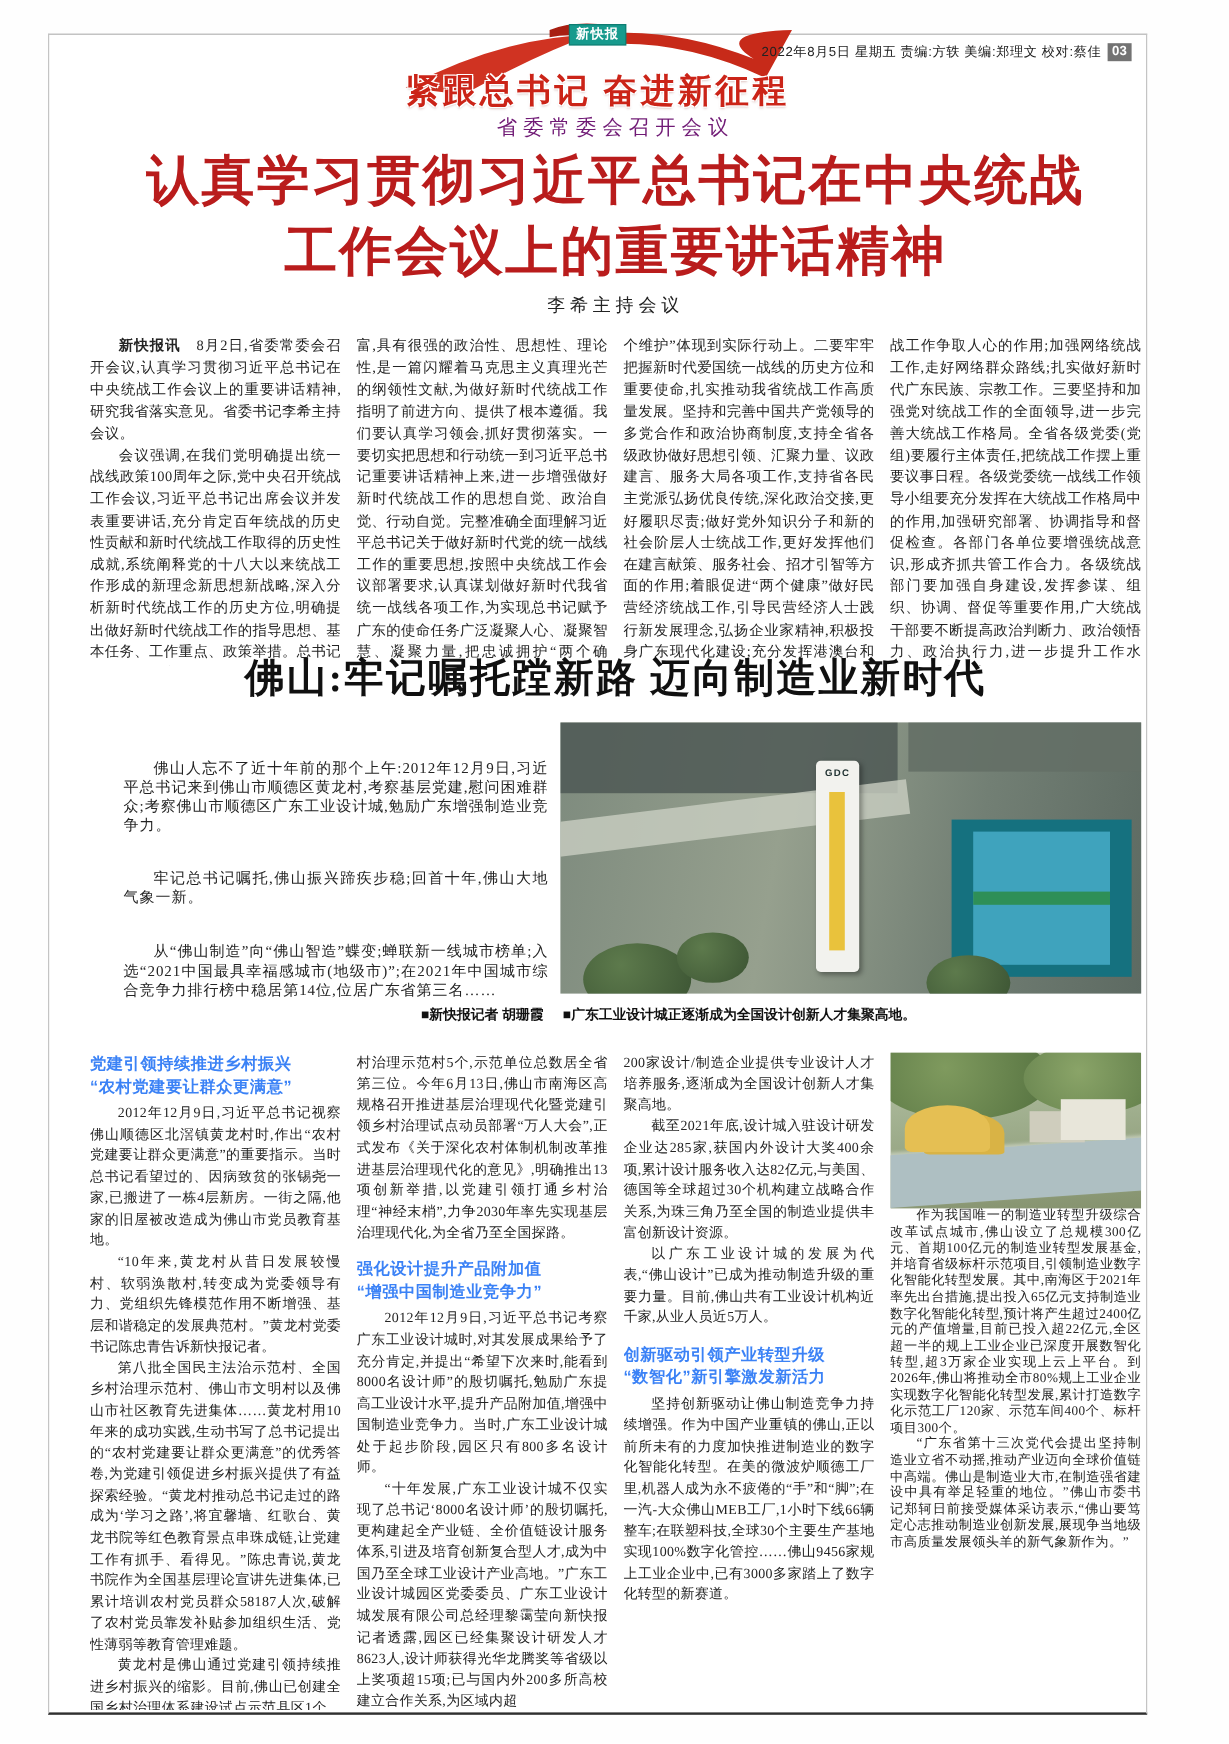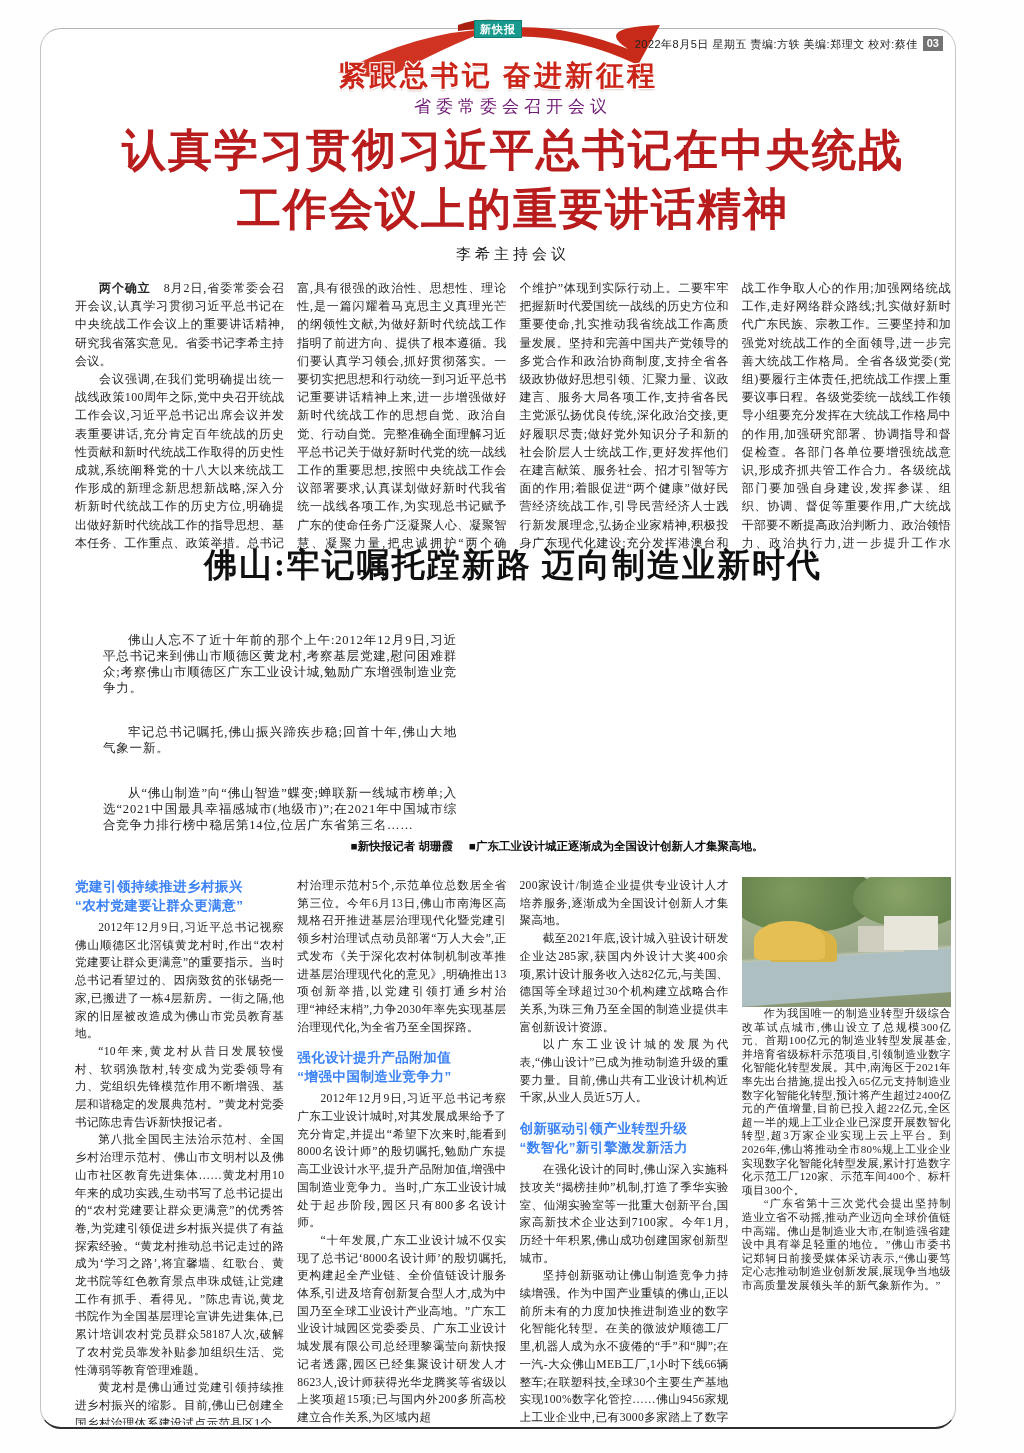--- a/index.html
+++ b/index.html
@@ -1,21 +1,21 @@
 <!DOCTYPE html>
 <html><head>
 <meta charset="utf-8">
 <style>
   * { margin:0; padding:0; box-sizing:border-box; }
   html,body { width:1024px; height:1453px; background:#ffffff; overflow:hidden;
               font-family:"Liberation Serif","DejaVu Serif",serif; color:#1d1d1d; }
   .page { position:relative; width:1024px; height:1453px; background:#fefefe; }
   .frame { position:absolute; left:40px; top:28px; width:916px; height:1401px;
            border-top:1px solid #b5b5b5; border-left:1px solid #c4c4c4; border-right:1px solid #c4c4c4;
-           border-bottom:2px solid #2f2f2f; background:#fff;border-radius:21px; }
+           border-bottom:2px solid #2f2f2f; background:#fff; }
 
   
   .ribbon { position:absolute; top:-14px; left:50%; transform:translateX(-50%);
             width:420px; height:86px; text-align:center; }
   .ribbon svg { position:absolute; left:20px; top:0; }
   .logo-box { position:absolute; top:6px; left:50%; transform:translateX(-50%);
               background:#179a8d; color:#fff; font:bold 11px/16px "Liberation Sans",sans-serif;
               padding:0 5px; letter-spacing:1px; box-shadow:0 0 0 1px #0e7d72; }
   .slogan { position:absolute; bottom:6px; left:0; right:0;
             font-weight:900; font-size:28px; letter-spacing:3px; color:#cb2418;
@@ -111,21 +111,21 @@
       <span class="pagenum">03</span>
     </div>
 
     <section class="art1">
       <div class="kicker">省委常委会召开会议</div>
       <div class="t1">认真学习贯彻习近平总书记在中央统战</div>
       <div class="t1">工作会议上的重要讲话精神</div>
       <div class="subtitle">李希主持会议</div>
       <div class="cols">
         <div class="col">
-          <p><span class="lead-tag">两个确立</span><span>　8月2日,省委常委会召开会议,认真学习贯彻习近平总书记在中央统战工作会议上的重要讲话精神,研究我省落实意见。省委书记李希主持会议。</span></p>
+          <p><span class="lead-tag">新快报讯</span><span>　8月2日,省委常委会召开会议,认真学习贯彻习近平总书记在中央统战工作会议上的重要讲话精神,研究我省落实意见。省委书记李希主持会议。</span></p>
           <p>会议强调,在我们党明确提出统一战线政策100周年之际,党中央召开统战工作会议,习近平总书记出席会议并发表重要讲话,充分肯定百年统战的历史性贡献和新时代统战工作取得的历史性成就,系统阐释党的十八大以来统战工作形成的新理念新思想新战略,深入分析新时代统战工作的历史方位,明确提出做好新时代统战工作的指导思想、基本任务、工作重点、政策举措。总书记的重要讲话高屋建瓴、思想深邃、内涵丰</p>
         </div>
         <div class="col">
           <p class="cont">富,具有很强的政治性、思想性、理论性,是一篇闪耀着马克思主义真理光芒的纲领性文献,为做好新时代统战工作指明了前进方向、提供了根本遵循。我们要认真学习领会,抓好贯彻落实。一要切实把思想和行动统一到习近平总书记重要讲话精神上来,进一步增强做好新时代统战工作的思想自觉、政治自觉、行动自觉。完整准确全面理解习近平总书记关于做好新时代党的统一战线工作的重要思想,按照中央统战工作会议部署要求,认真谋划做好新时代我省统一战线各项工作,为实现总书记赋予广东的使命任务广泛凝聚人心、凝聚智慧、凝聚力量,把忠诚拥护“两个确立”坚决做到“两</p>
         </div>
         <div class="col">
           <p class="cont">个维护”体现到实际行动上。二要牢牢把握新时代爱国统一战线的历史方位和重要使命,扎实推动我省统战工作高质量发展。坚持和完善中国共产党领导的多党合作和政治协商制度,支持全省各级政协做好思想引领、汇聚力量、议政建言、服务大局各项工作,支持省各民主党派弘扬优良传统,深化政治交接,更好履职尽责;做好党外知识分子和新的社会阶层人士统战工作,更好发挥他们在建言献策、服务社会、招才引智等方面的作用;着眼促进“两个健康”做好民营经济统战工作,引导民营经济人士践行新发展理念,弘扬企业家精神,积极投身广东现代化建设;充分发挥港澳台和海外统</p>
         </div>
         <div class="col">
           <p class="cont"><span>战工作争取人心的作用;加强网络统战工作,走好网络群众路线;扎实做好新时代广东民族、宗教工作。三要坚持和加强党对统战工作的全面领导,进一步完善大统战工作格局。全省各级党委(党组)要履行主体责任,把统战工作摆上重要议事日程。各级党委统一战线工作领导小组要充分发挥在大统战工作格局中的作用,加强研究部署、协调指导和督促检查。各部门各单位要增强统战意识,形成齐抓共管工作合力。各级统战部门要加强自身建设,发挥参谋、组织、协调、督促等重要作用,广大统战干部要不断提高政治判断力、政治领悟力、政治执行力,进一步提升工作水平。</span><span class="credit">(徐林 岳宗)</span></p>
@@ -136,20 +136,32 @@
     <section class="art2">
       <div class="t2">佛山:牢记嘱托蹚新路  迈向制造业新时代</div>
       <div class="art2-row">
         <div class="intro">
           <p>佛山人忘不了近十年前的那个上午:2012年12月9日,习近平总书记来到佛山市顺德区黄龙村,考察基层党建,慰问困难群众;考察佛山市顺德区广东工业设计城,勉励广东增强制造业竞争力。</p>
           <p>牢记总书记嘱托,佛山振兴蹄疾步稳;回首十年,佛山大地气象一新。</p>
           <p>从“佛山制造”向“佛山智造”蝶变;蝉联新一线城市榜单;入选“2021中国最具幸福感城市(地级市)”;在2021年中国城市综合竞争力排行榜中稳居第14位,位居广东省第三名……</p>
           <p>十年间,佛山市深入贯彻落实习近平总书记对广东、佛山系列重要讲话和重要指示批示精神,扎实坚定促改革,心无旁骛谋发展,人民群众生活品质大幅改善。</p>
           <p>如今,新时代的佛山,站上超万亿元起点再出发,推动制造业迈向中高端,塑造优化发展新形态,正以更加昂扬的姿态迈进新征程、建功新时代。</p>
         </div>
+        <div class="photo1">
+          <div class="p1-bldg"></div>
+          <div class="p1-bldg2"></div>
+          <div class="p1-road"></div>
+          <div class="p1-court"></div>
+          <div class="p1-tree"></div>
+          <div class="p1-tree2"></div>
+          <div class="p1-tree3"></div>
+          <div class="p1-tower">
+            <span class="gdc">GDC</span>
+          </div>
+        </div>
       </div>
       <div class="caprow">
         <span class="byline">■新快报记者 胡珊霞</span>
         <span class="photo1-cap">■广东工业设计城正逐渐成为全国设计创新人才集聚高地。</span>
       </div>
     </section>
 
     <section class="bottom">
       <div class="bcol">
         <div class="bh">党建引领持续推进乡村振兴</div>
@@ -165,21 +177,20 @@
         <div class="bh last">“增强中国制造业竞争力”</div>
         <p>2012年12月9日,习近平总书记考察广东工业设计城时,对其发展成果给予了充分肯定,并提出“希望下次来时,能看到8000名设计师”的殷切嘱托,勉励广东提高工业设计水平,提升产品附加值,增强中国制造业竞争力。当时,广东工业设计城处于起步阶段,园区只有800多名设计师。</p>
         <p>“十年发展,广东工业设计城不仅实现了总书记‘8000名设计师’的殷切嘱托,更构建起全产业链、全价值链设计服务体系,引进及培育创新复合型人才,成为中国乃至全球工业设计产业高地。”广东工业设计城园区党委委员、广东工业设计城发展有限公司总经理黎霭莹向新快报记者透露,园区已经集聚设计研发人才8623人,设计师获得光华龙腾奖等省级以上奖项超15项;已与国内外200多所高校建立合作关系,为区域内超</p>
       </div>
       <div class="bcol">
         <p class="cont">200家设计/制造企业提供专业设计人才培养服务,逐渐成为全国设计创新人才集聚高地。</p>
         <p>截至2021年底,设计城入驻设计研发企业达285家,获国内外设计大奖400余项,累计设计服务收入达82亿元,与美国、德国等全球超过30个机构建立战略合作关系,为珠三角乃至全国的制造业提供丰富创新设计资源。</p>
         <p>以广东工业设计城的发展为代表,“佛山设计”已成为推动制造升级的重要力量。目前,佛山共有工业设计机构近千家,从业人员近5万人。</p>
         <div class="bh space">创新驱动引领产业转型升级</div>
         <div class="bh last">“数智化”新引擎激发新活力</div>
-        <p>在强化设计的同时,佛山深入实施科技攻关“揭榜挂帅”机制,打造了季华实验室、仙湖实验室等一批重大创新平台,国家高新技术企业达到7100家。今年1月,历经十年积累,佛山成功创建国家创新型城市。</p>
         <p>坚持创新驱动让佛山制造竞争力持续增强。作为中国产业重镇的佛山,正以前所未有的力度加快推进制造业的数字化智能化转型。在美的微波炉顺德工厂里,机器人成为永不疲倦的“手”和“脚”;在一汽-大众佛山MEB工厂,1小时下线66辆整车;在联塑科技,全球30个主要生产基地实现100%数字化管控……佛山9456家规上工业企业中,已有3000多家踏上了数字化转型的新赛道。</p>
       </div>
       <div class="bcol">
         <div class="photo2">
           <div class="p2-trees"></div>
           <div class="p2-trees2"></div>
           <div class="p2-water"></div>
           <div class="p2-canopy"></div>
           <div class="p2-bldg"></div>
         </div>

